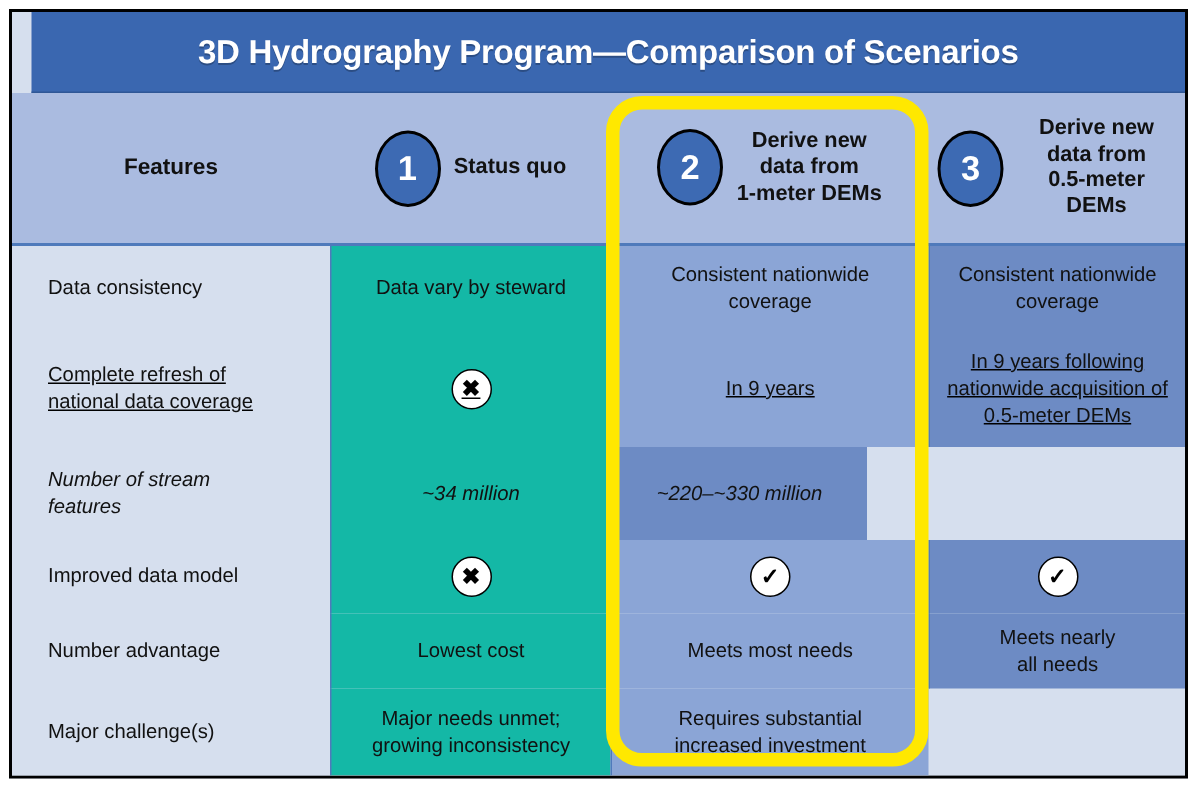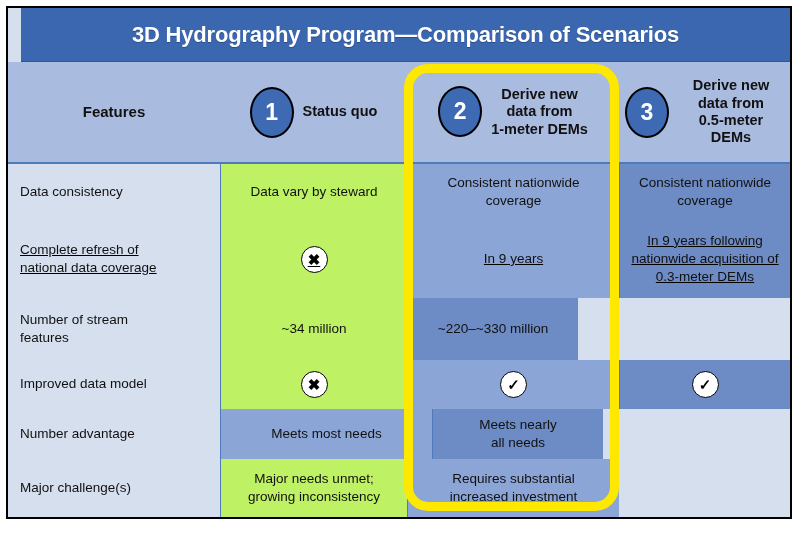--- a/index.html
+++ b/index.html
@@ -73,21 +73,21 @@
   }
 
   
   .c-feature { width: 212px; flex: 0 0 212px; }
   .c-s1      { width: 187px; flex: 0 0 187px; }
   .c-s2      { width: 212px; flex: 0 0 212px; }
   .c-s3      { width: 171px; flex: 0 0 171px; }
 
   
   .bg-feature { background: #d6dfee; }
-  .bg-s1      { background: #bef264; align-items: center; }
+  .bg-s1      { background: #14b8a6; align-items: center; }
   .bg-s2      { background: #8ba5d6; }
   .bg-s3      { background: #6d8bc4; }
 
   
   .sep-left { border-left: 1px solid #4f7abb; }
 
   
   .header-row { height: 100px; }
   .header-row .cell { align-items: center; }
   .header-feature-label {
@@ -130,21 +130,21 @@
     height: 2px;
     background: #4f7abb;
     width: 100%;
   }
 
   
   .body-area { background: #d6dfee; }
   .body-row .c-feature {
     justify-content: flex-start;
     text-align: left;
-    padding-left: 12px;
+    padding-left: 24px;
   }
   .feature-label {
     white-space: pre-line;
     font-size: 13.5px;
     color: #111111;
     line-height: 1.35;
   }
   .cell-text {
     white-space: pre-line;
   }
@@ -257,25 +257,25 @@
         </div>
         <div class="cell c-s1 bg-s1 sep-left">
           <span class="mark">✖</span>
         </div>
         <div class="cell c-s2 bg-s2 sep-left">
           <span class="cell-text">In 9 years</span>
         </div>
         <div class="cell c-s3 bg-s3 sep-left">
           <span class="cell-text">In 9 years following
 nationwide acquisition of
-0.3-meter DEMs</span>
-        </div>
-      </div>
-
-      <div class="grid-row body-row" style="height:62px;">
+0.5-meter DEMs</span>
+        </div>
+      </div>
+
+      <div class="grid-row body-row" style="height:62px;font-style:italic;">
         <div class="cell c-feature bg-feature">
           <span class="feature-label">Number of stream
     features</span>
         </div>
         <div class="cell c-s1 bg-s1 sep-left">
           <span class="cell-text">~34 million</span>
         </div>
         <div class="cell c-s3 bg-s3 sep-left">
           <span class="cell-text">~220–~330 million</span>
         </div>
@@ -292,20 +292,23 @@
           <span class="mark check">✓</span>
         </div>
         <div class="cell c-s3 bg-s3 sep-left">
           <span class="mark check">✓</span>
         </div>
       </div>
 
       <div class="grid-row body-row" style="height:50px;">
         <div class="cell c-feature bg-feature">
           <span class="feature-label">Number advantage</span>
+        </div>
+        <div class="cell c-s1 bg-s1 sep-left">
+          <span class="cell-text">Lowest cost</span>
         </div>
         <div class="cell c-s2 bg-s2 sep-left">
           <span class="cell-text">Meets most needs</span>
         </div>
         <div class="cell c-s3 bg-s3 sep-left">
           <span class="cell-text">Meets nearly
 all needs</span>
         </div>
       </div>
 

